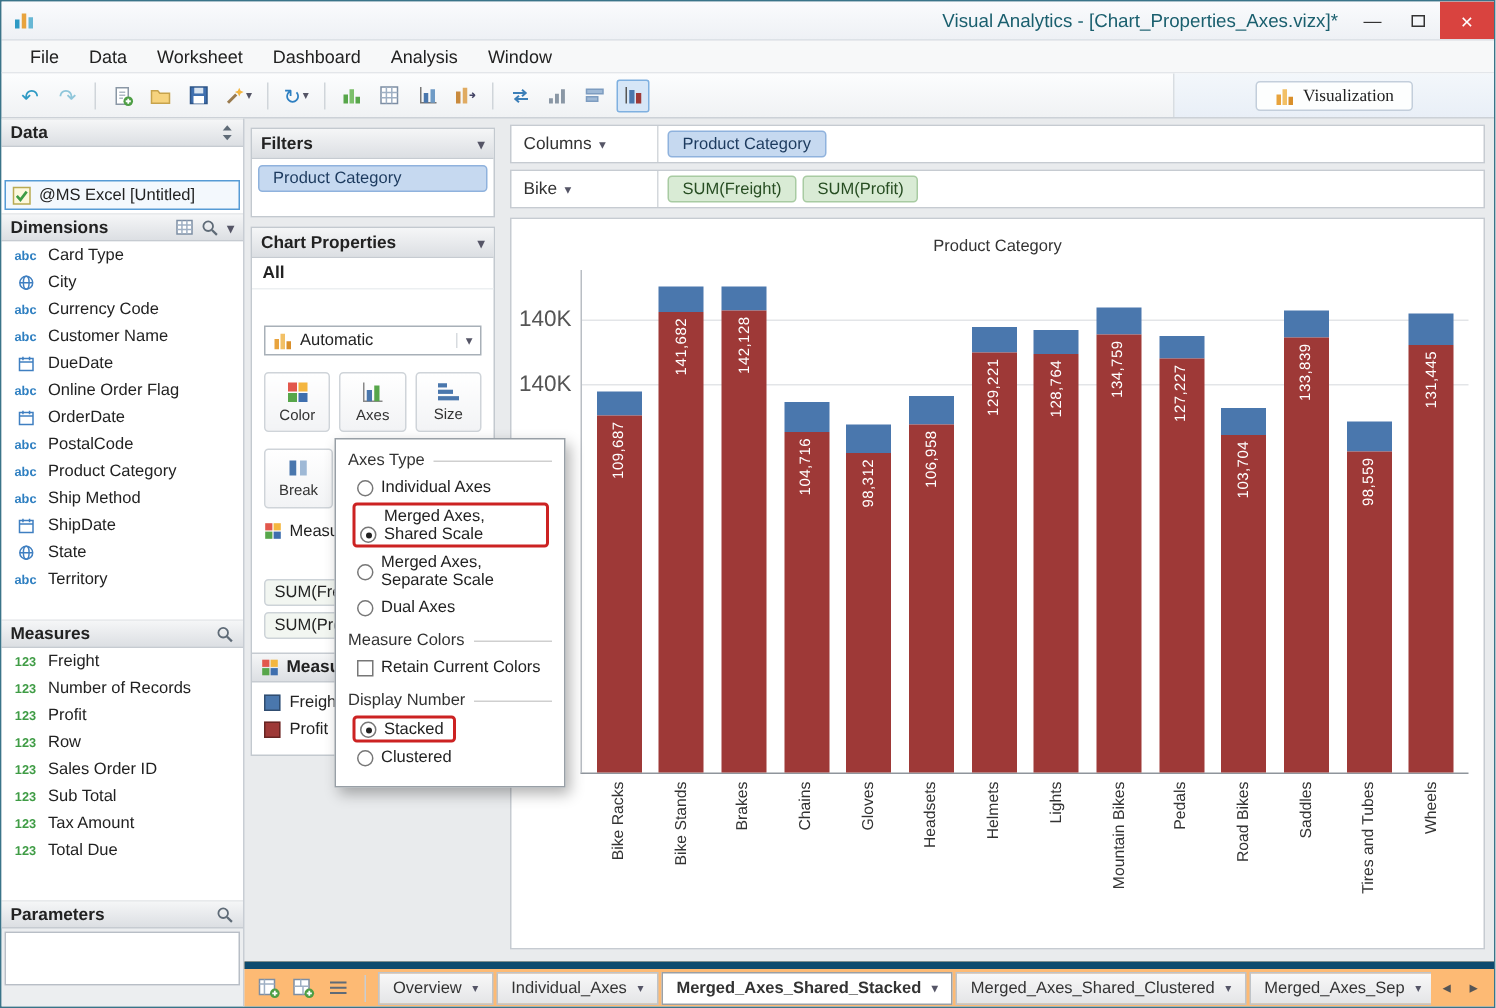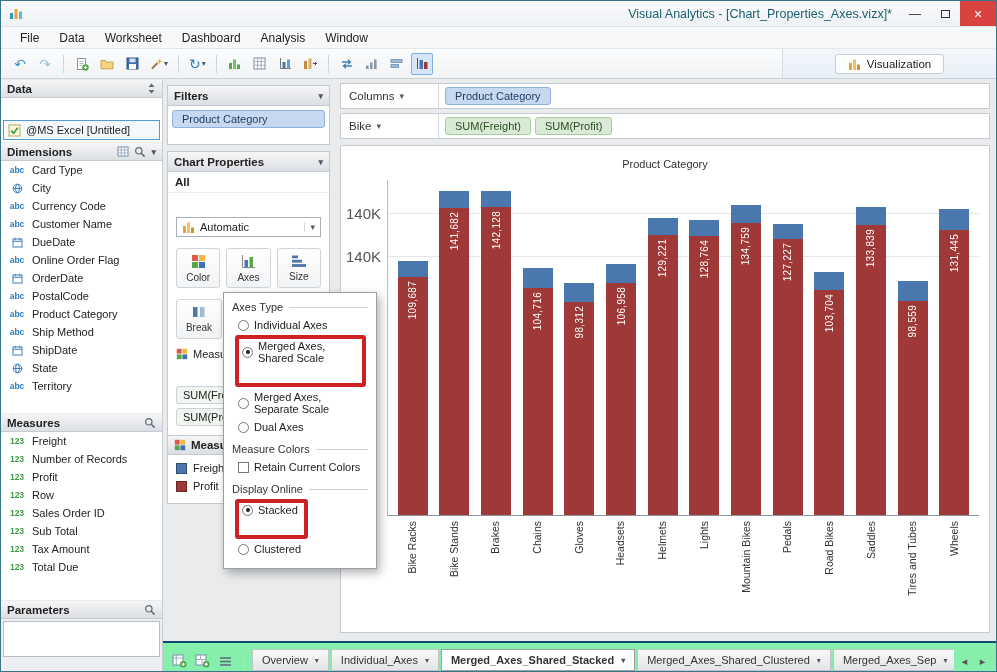--- a/index.html
+++ b/index.html
@@ -25,21 +25,21 @@
   .menu-item{padding:2px 9px;border-radius:2px;cursor:default;}
   
   .toolbar{height:30px;flex:none;display:flex;align-items:center;background:linear-gradient(#fcfdfe,#f0f2f4);
     border-bottom:1px solid #ccd1d7;padding-left:8px;gap:3px;}
   .tb-icon{height:22px;min-width:22px;display:flex;align-items:center;justify-content:center;
     border-radius:2px;border:1px solid transparent;font-size:14px;line-height:1;padding:0 2px;}
   .tb-icon.selected{background:#d6e6f7;border-color:#7fb0e0;}
   .tb-dd{font-size:8px;color:#556;margin-left:1px;}
   .tb-sep{width:1px;height:18px;background:#d0d5da;margin:0 4px;flex:none;}
   .tb-right{margin-left:auto;align-self:stretch;width:214px;flex:none;display:flex;align-items:center;
-    justify-content:center;border-left:1px solid #d8dde2;background:linear-gradient(#f3f7fb,#e9eff7);}
+    justify-content:center;border-left:1px solid #d8dde2;background:linear-gradient(#f3f7fb,#e9eff7);font-family:Liberation Serif, serif;}
   .viz-btn{display:flex;align-items:center;gap:6px;font-size:11.5px;color:#222;
     padding:3px 12px;background:#fdfefe;border:1px solid #c3cedb;border-radius:3px;}
   
   .main{flex:1;display:flex;min-height:0;}
   
   .sidebar{width:162px;flex:none;display:flex;flex-direction:column;background:#eceef0;border-right:1px solid #c8cdd4;}
   .panel-header{height:19px;flex:none;display:flex;align-items:center;justify-content:space-between;
     padding:0 6px;background:linear-gradient(#f5f6f7,#dcdfe3);border-top:1px solid #e8eaec;
     border-bottom:1px solid #c6cbd1;font-weight:bold;font-size:11.5px;color:#222;}
   .ph-icons{display:flex;align-items:center;gap:5px;}
@@ -102,42 +102,42 @@
   .bar-slot{flex:1;display:flex;justify-content:center;min-width:0;}
   .bar{width:30px;display:flex;flex-direction:column;}
   .seg{width:100%;}
   .seg-profit{position:relative;display:flex;justify-content:center;align-items:flex-start;}
   .vtext{writing-mode:vertical-rl;transform:rotate(180deg);}
   .bar-label{font-size:10px;color:#fff;margin-top:4px;letter-spacing:.3px;}
   .xlabels{display:flex;margin:3px 10px 0 46px;padding:0 4px;height:88px;flex:none;}
   .xlab-slot{flex:1;display:flex;justify-content:center;align-items:flex-start;min-width:0;}
   .xlab{font-size:10.5px;color:#333;margin-top:2px;white-space:nowrap;}
   
-  .bottom-tabs{height:30px;flex:none;background:#86efac;border-top:2px solid #0c4a6e;
-    display:flex;align-items:flex-end;padding:0 6px;gap:3px;}
+  .bottom-tabs{height:30px;flex:none;background:#fdba74;border-top:5px solid #0c4a6e;
+    display:flex;align-items:center;padding:0 6px;gap:3px;}
   .tab-tool{width:20px;height:20px;display:flex;align-items:center;justify-content:center;border-radius:2px;}
   .tabs-sep{width:1px;height:18px;background:#c9ced3;margin:0 5px;flex:none;}
   .tabs-scroller{display:flex;gap:2px;overflow:hidden;flex:1;min-width:0;}
   .sheet-tab{height:22px;flex:none;display:flex;align-items:center;gap:7px;padding:0 9px;
     background:linear-gradient(#f8f8f8,#e4e5e7);border:1px solid #bfc4c9;font-size:11px;color:#333;white-space:nowrap;}
   .sheet-tab.active{background:#fff;font-weight:bold;border-color:#9aa0a6;}
   .sheet-tab .chev{font-size:8px;}
   .nav-arrow{width:15px;height:20px;display:flex;align-items:center;justify-content:center;color:#555;font-size:11px;flex:none;}
   
   .popup{position:absolute;left:222px;top:291px;width:154px;z-index:50;background:#fff;
     border:1px solid #989fa6;box-shadow:3px 4px 9px rgba(0,0,0,.3);padding:8px 8px 10px;font-size:11px;}
   .pop-title{display:flex;align-items:center;gap:6px;margin:7px 0 3px;color:#333;}
   .pop-group:first-child .pop-title{margin-top:0;}
   .pop-title .rule{flex:1;height:1px;background:#cfcfcf;}
   .pop-opt{display:flex;align-items:center;gap:5px;padding:3px 2px 3px 6px;color:#222;}
   .radio{width:11px;height:11px;border:1px solid #777;border-radius:50%;background:#fff;position:relative;flex:none;display:inline-block;}
   .radio.checked::after{content:"";position:absolute;left:2.5px;top:2.5px;width:4px;height:4px;border-radius:50%;background:#222;}
   .checkbox{width:11px;height:11px;border:1px solid #777;background:#fff;flex:none;display:inline-block;}
-  .annotated{display:inline-flex;align-items:center;gap:5px;border:4px solid #f9a8d4;border-radius:3px;
-    padding:1px 6px 19px 3px;margin:-2px 0 -2px -3px;}
+  .annotated{display:inline-flex;align-items:flex-end;gap:5px;border:2px solid #f9a8d4;border-radius:3px;
+    padding:1px 6px 1px 3px;margin:-2px 0 -2px -3px;}
 </style>
 </head>
 <body>
 
 <div class="window">
 
   <div class="titlebar">
     <span class="app-icon" id="appIcon">
         <svg width="14" height="13" viewBox="0 0 14 13">
           <rect x="1" y="6" width="3" height="6" fill="#2e9ac4"></rect>
@@ -906,21 +906,21 @@
           <span>Measure Colors</span>
           <span class="rule"></span>
         </div>
         <div class="pop-opt">
           <span class="checkbox"></span>
           <span>Retain Current Colors</span>
         </div>
       </div>
       <div class="pop-group">
         <div class="pop-title">
-          <span>Display Online</span>
+          <span>Display Number</span>
           <span class="rule"></span>
         </div>
         <div class="pop-opt">
           <span class="annotated" style="border-color: rgb(204, 34, 34);">
             <span class="radio checked"></span>
             <span>Stacked</span>
           </span>
         </div>
         <div class="pop-opt">
           <span class="radio"></span>

